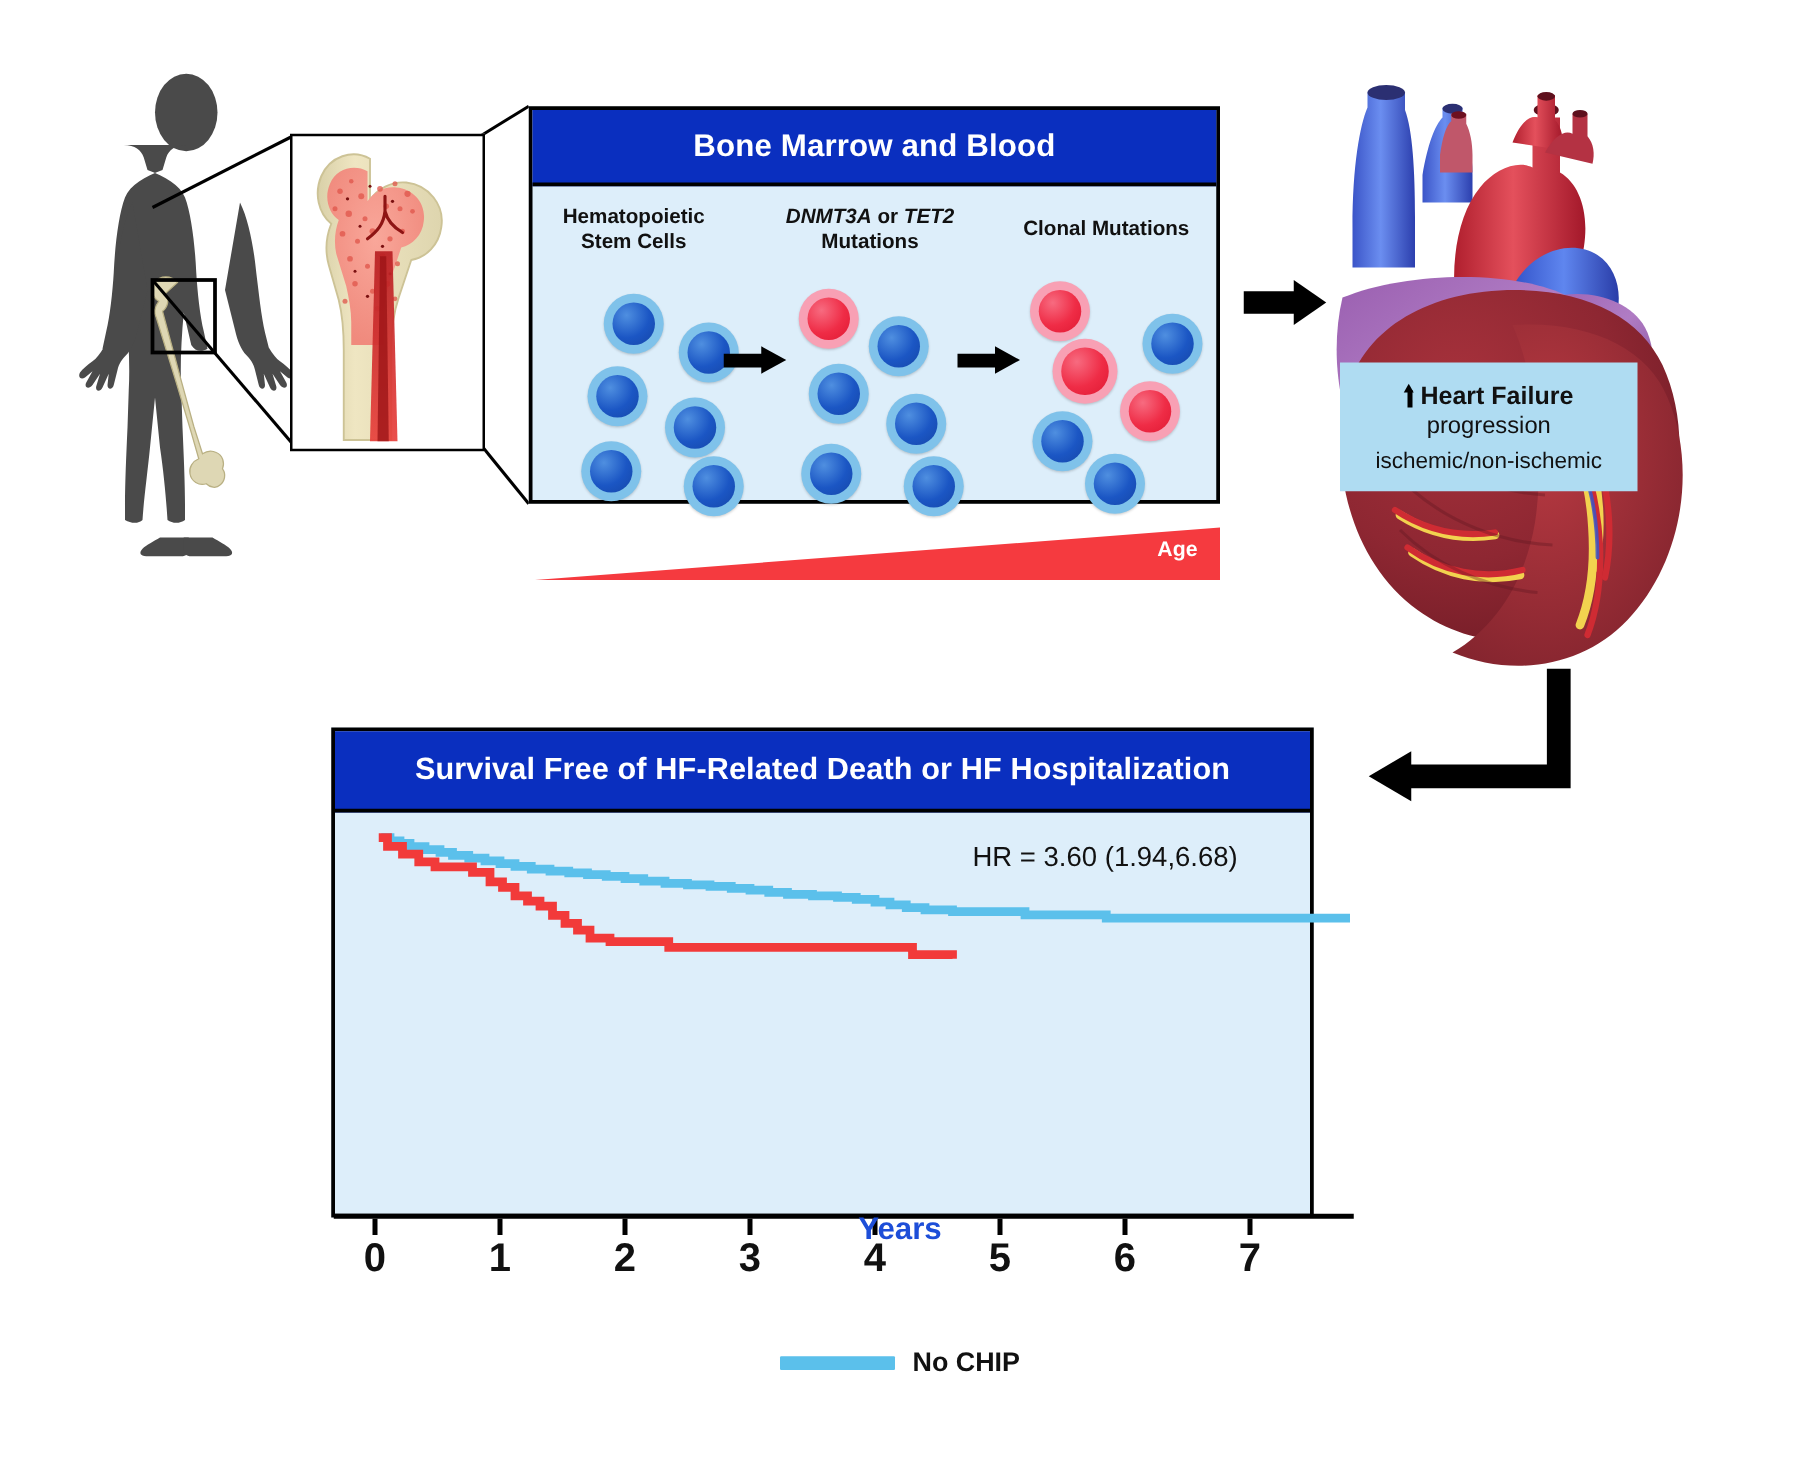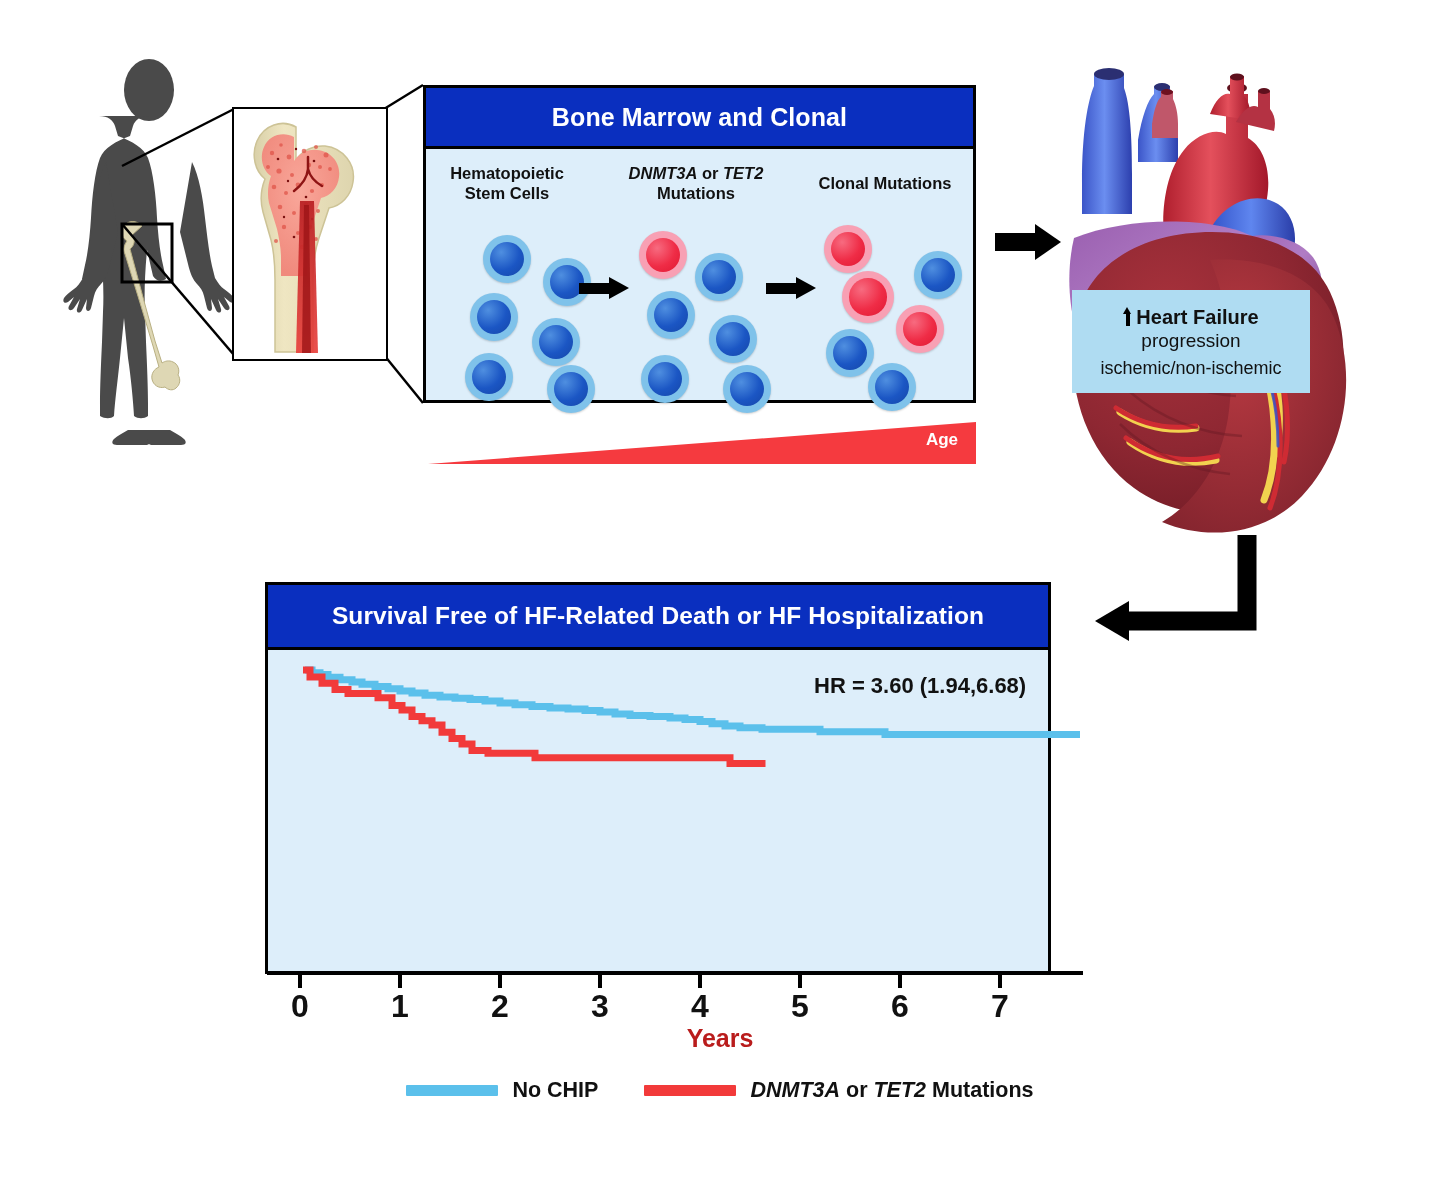--- a/index.html
+++ b/index.html
@@ -47,28 +47,28 @@
   #hf-l2{font-size:19px;line-height:23px;}
   #hf-l3{font-size:18px;line-height:22px;margin-top:5px;}
   .uparrow{display:inline-block;width:9px;height:19px;position:relative;margin-right:4px;}
   .uparrow::before{content:"";position:absolute;left:3px;top:5px;width:3.5px;height:14px;background:#000;}
   .uparrow::after{content:"";position:absolute;left:0;top:0;width:0;height:0;
                   border-left:4.7px solid transparent;border-right:4.7px solid transparent;border-bottom:7px solid #000;}
 
   
   #km-panel{left:265px;top:582px;width:786px;height:392px;}
   #km-header{height:62px;font-size:24.5px;border-bottom:3px solid #000;}
-  #hr-text{position:absolute;left:778px;top:673px;font-size:22px;font-weight:bold;color:#111;margin-left:36px;}
+  #hr-text{position:absolute;left:778px;top:673px;font-size:22px;font-weight:normal;color:#111;}
 
   
   #axis-line{position:absolute;left:267px;top:971px;width:816px;height:4px;background:#000;}
   .tick{position:absolute;width:4px;height:13px;background:#000;top:975px;}
   .ticklabel{position:absolute;top:988px;width:40px;text-align:center;font-size:32px;font-weight:bold;color:#111;}
-  #xlabel{position:absolute;left:0;top:1024px;width:1440px;text-align:center;
-          font-size:25px;font-weight:bold;color:#b91c1c;}
+  #xlabel{position:absolute;left:0;top:969px;width:1440px;text-align:center;
+          font-size:25px;font-weight:bold;color:#1d4ed8;}
 
   
   #legend{position:absolute;left:0;top:1078px;width:1440px;display:flex;
           justify-content:center;align-items:center;gap:46px;}
   .leg-item{display:flex;align-items:center;gap:14px;justify-content:flex-end;}
   .swatch{width:92px;height:11px;border-radius:1px;}
   .leg-label{font-size:21.5px;font-weight:bold;color:#111;}
 
   
   #human{left:50px;top:58px;width:230px;height:400px;}
@@ -165,21 +165,21 @@
         <circle cx="60" cy="128" r="1.3"></circle>
     </g>
 
     <path d="M74 60 c-1 10 -6 16 -14 22 M74 60 c2 8 7 13 14 17 M74 60 l0 -12" stroke="#8e1414" stroke-width="2.5" fill="none" stroke-linecap="round"></path>
     <path d="M66 92 l14 0 l4 152 l-22 0 z" fill="url(#bloodG)" opacity=".92"></path>
     <path d="M70 96 l5 0 l2 148 l-9 0 z" fill="#9c1416" opacity=".8"></path>
   </svg>
 </div>
 
 <div class="panel" id="bm-panel">
-  <div class="panel-header" id="bm-header">Bone Marrow and Clonal</div>
+  <div class="panel-header" id="bm-header">Bone Marrow and Blood</div>
 </div>
 
 <div class="bm-col-label" id="lbl-hsc">
   <span>Hematopoietic</span><br>
   <span>Stem Cells</span>
 </div>
 <div class="bm-col-label" id="lbl-mut">
   <span class="ital">DNMT3A</span><span> or </span><span class="ital">TET2</span><br>
   <span>Mutations</span>
 </div>
@@ -417,17 +417,13 @@
     <div class="ticklabel" style="left: 880px;">6</div>
     <div class="ticklabel" style="left: 980px;">7</div>
   </div>
 <div id="xlabel">Years</div>
 
 <div id="legend">
   <div class="leg-item">
     <span class="swatch" id="sw-nochip" style="background: rgb(91, 192, 235);"></span>
     <span class="leg-label">No CHIP</span>
   </div>
-  <div class="leg-item">
-    <span class="swatch" id="sw-mut" style="background: rgb(242, 58, 58);"></span>
-    <span class="leg-label"><span class="ital">DNMT3A</span><span> or </span><span class="ital">TET2</span><span> Mutations</span></span>
-  </div>
 </div>
 
 </body></html>

